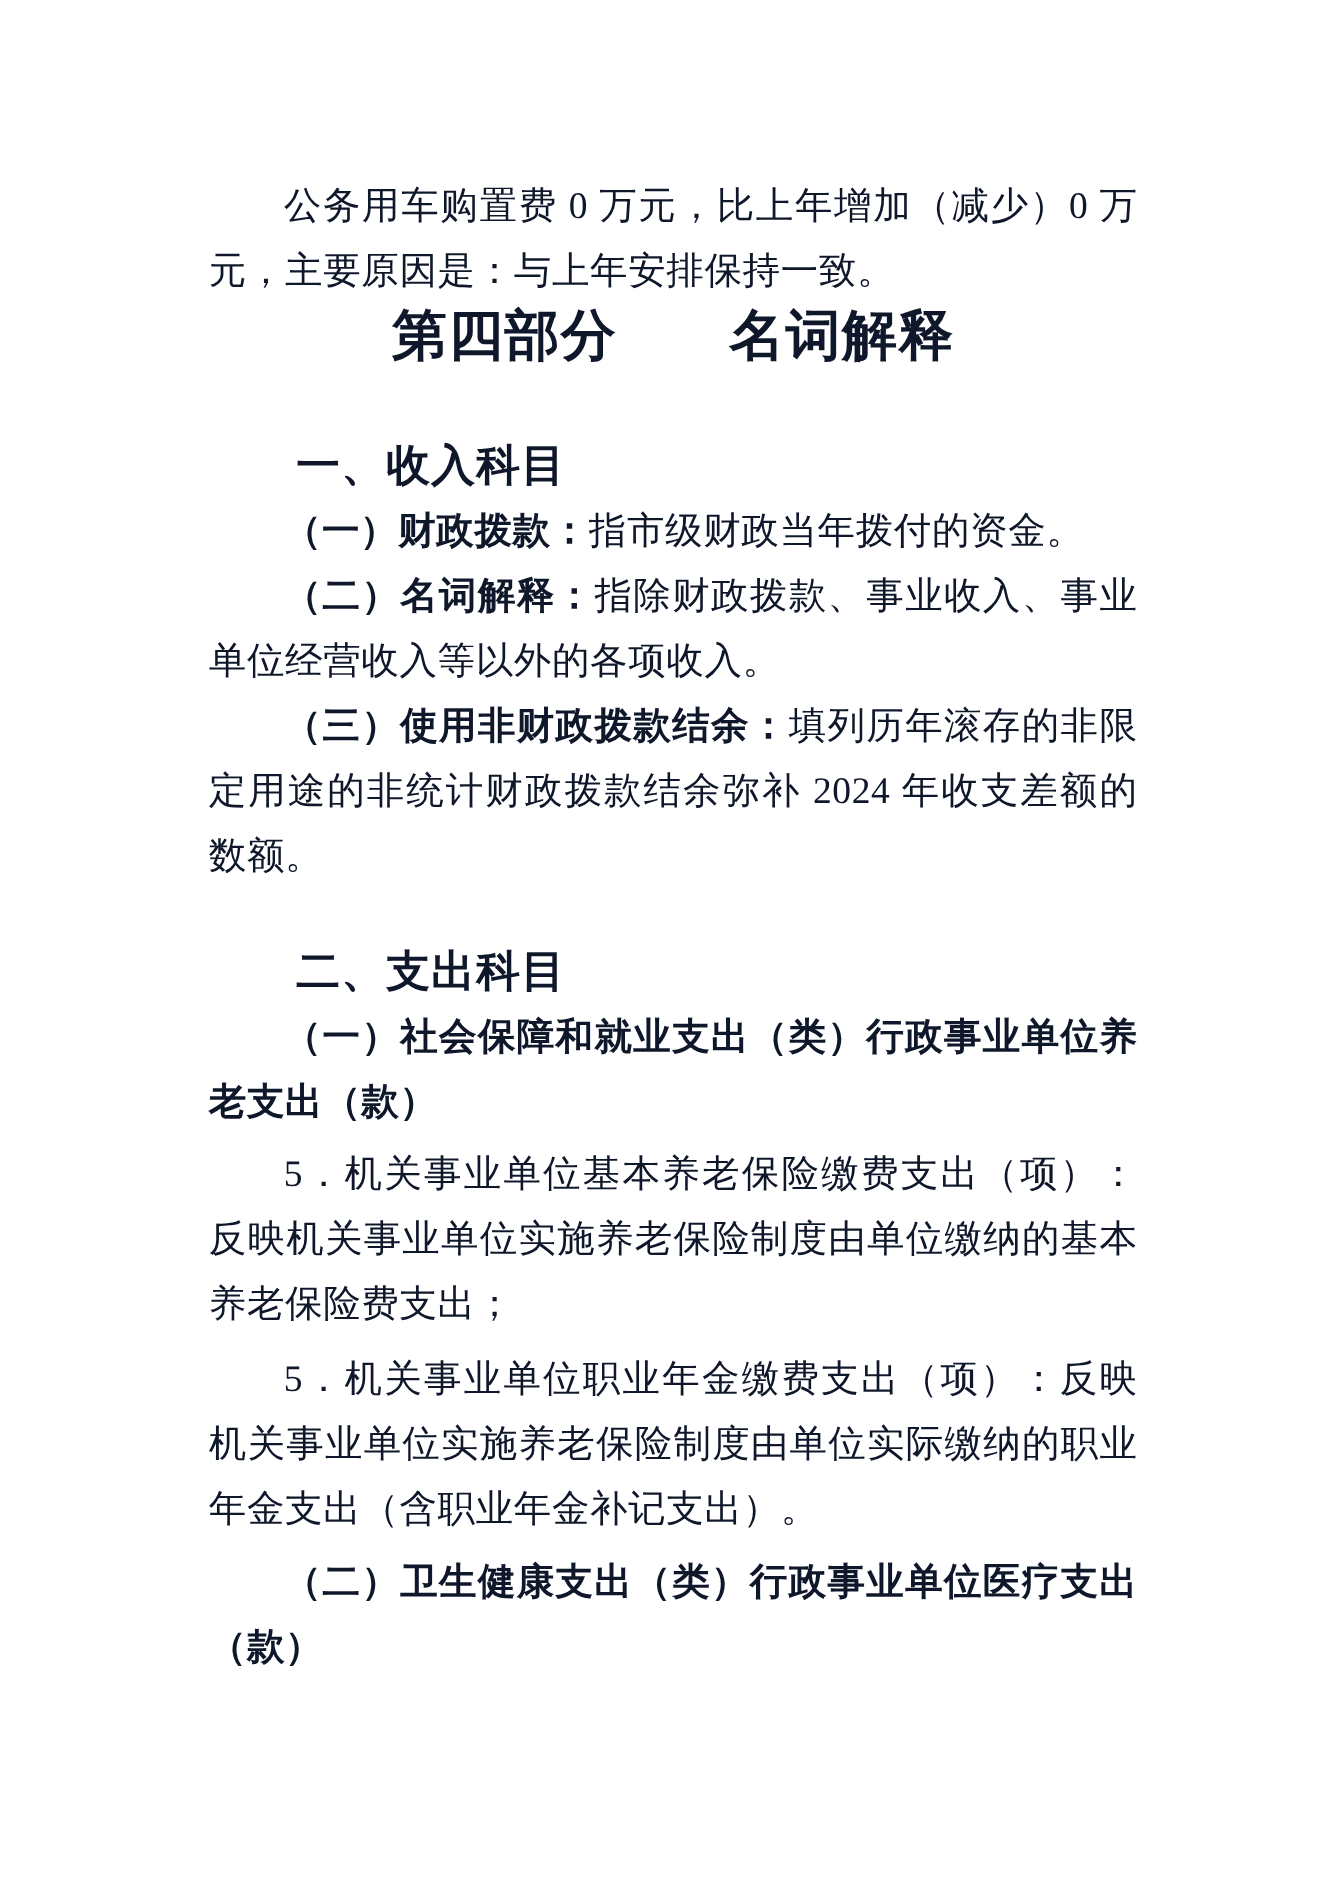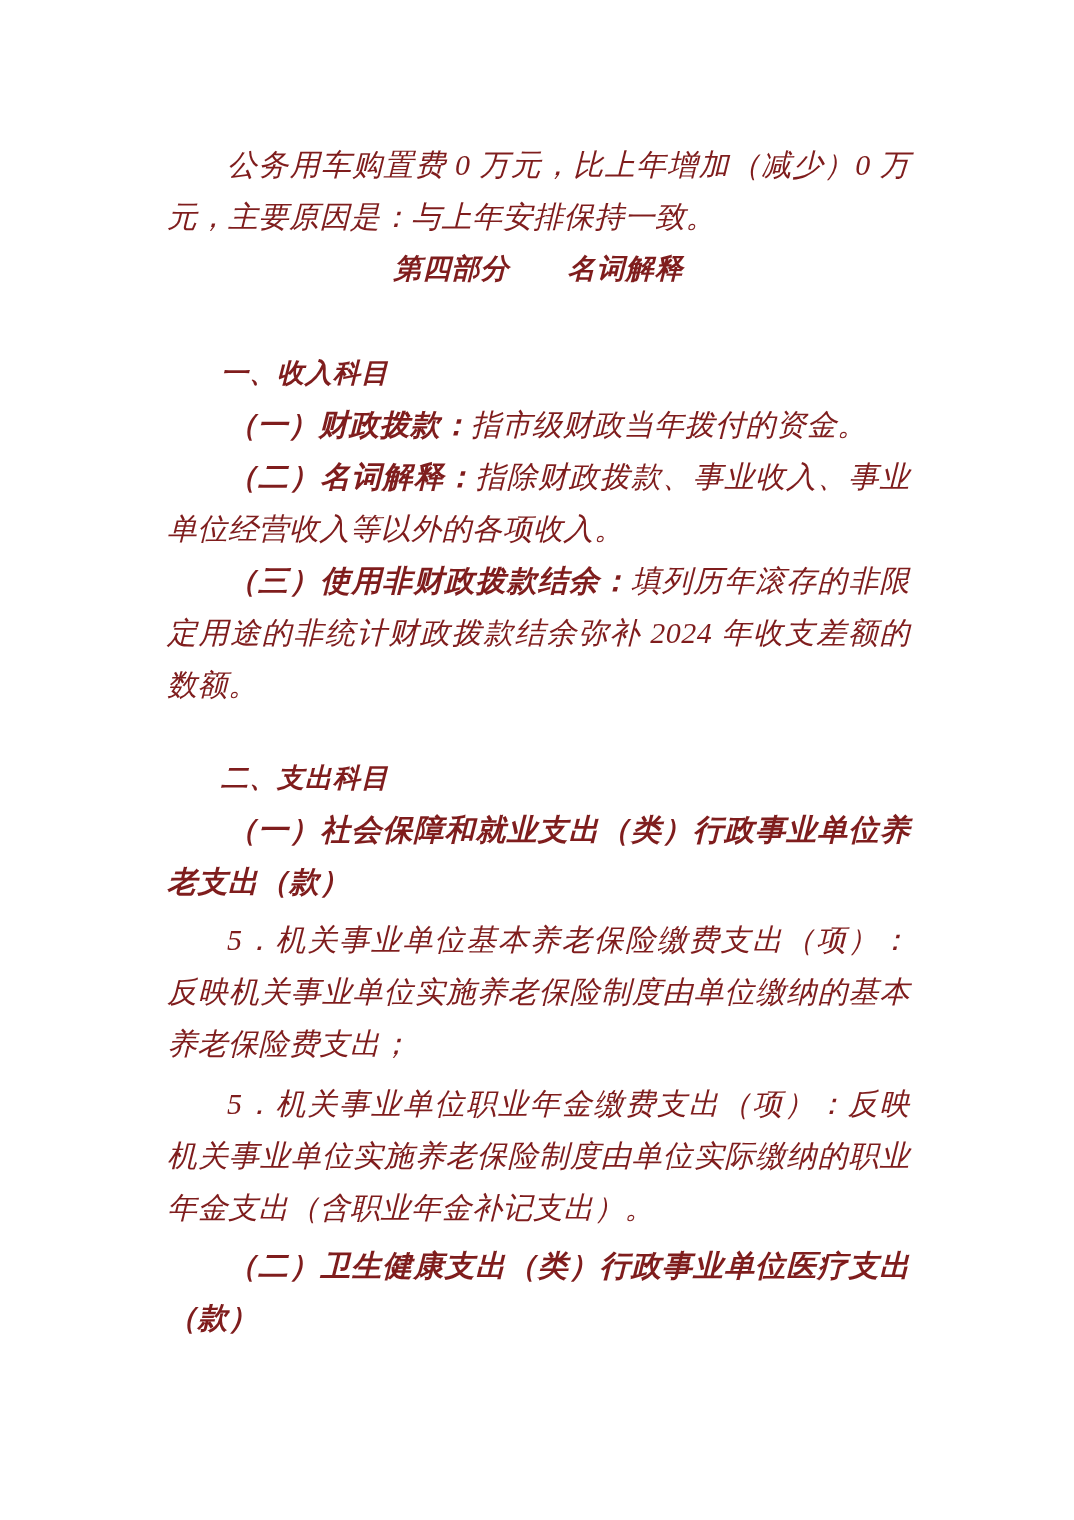--- a/index.html
+++ b/index.html
@@ -11,43 +11,42 @@
     position: relative;
     width: 1074px;
     height: 1520px;
     margin: 0 auto;
     background: #ffffff;
     box-sizing: border-box;
     padding: 139px 164px 0 167px;
     font-family: "Liberation Serif", "DejaVu Serif", serif;
     font-size: 30px;
     line-height: 52px;
-    color: #7f1d1d;
+    color: #0f172a;
     overflow: hidden;
-    font-style: italic;
   }
   .para {
     margin: 0;
     text-indent: 2em;
     text-align: justify;
     letter-spacing: 0.5px;
   }
   .part-heading {
     margin: 0 0 52px 0;
-    font-size: 28px;
+    font-size: 44px;
     font-weight: bold;
     line-height: 52px;
     text-align: center;
     text-indent: 0;
     letter-spacing: 1px;
     font-family: "Liberation Sans", "DejaVu Sans", sans-serif;
   }
   .section-title {
     margin: 0;
-    font-size: 27px;
+    font-size: 35px;
     font-weight: bold;
     line-height: 52px;
     text-indent: 2em;
     letter-spacing: 1px;
     font-family: "Liberation Sans", "DejaVu Sans", sans-serif;
   }
   .section-title-gap {
     margin-top: 41px;
   }
   .lead {

